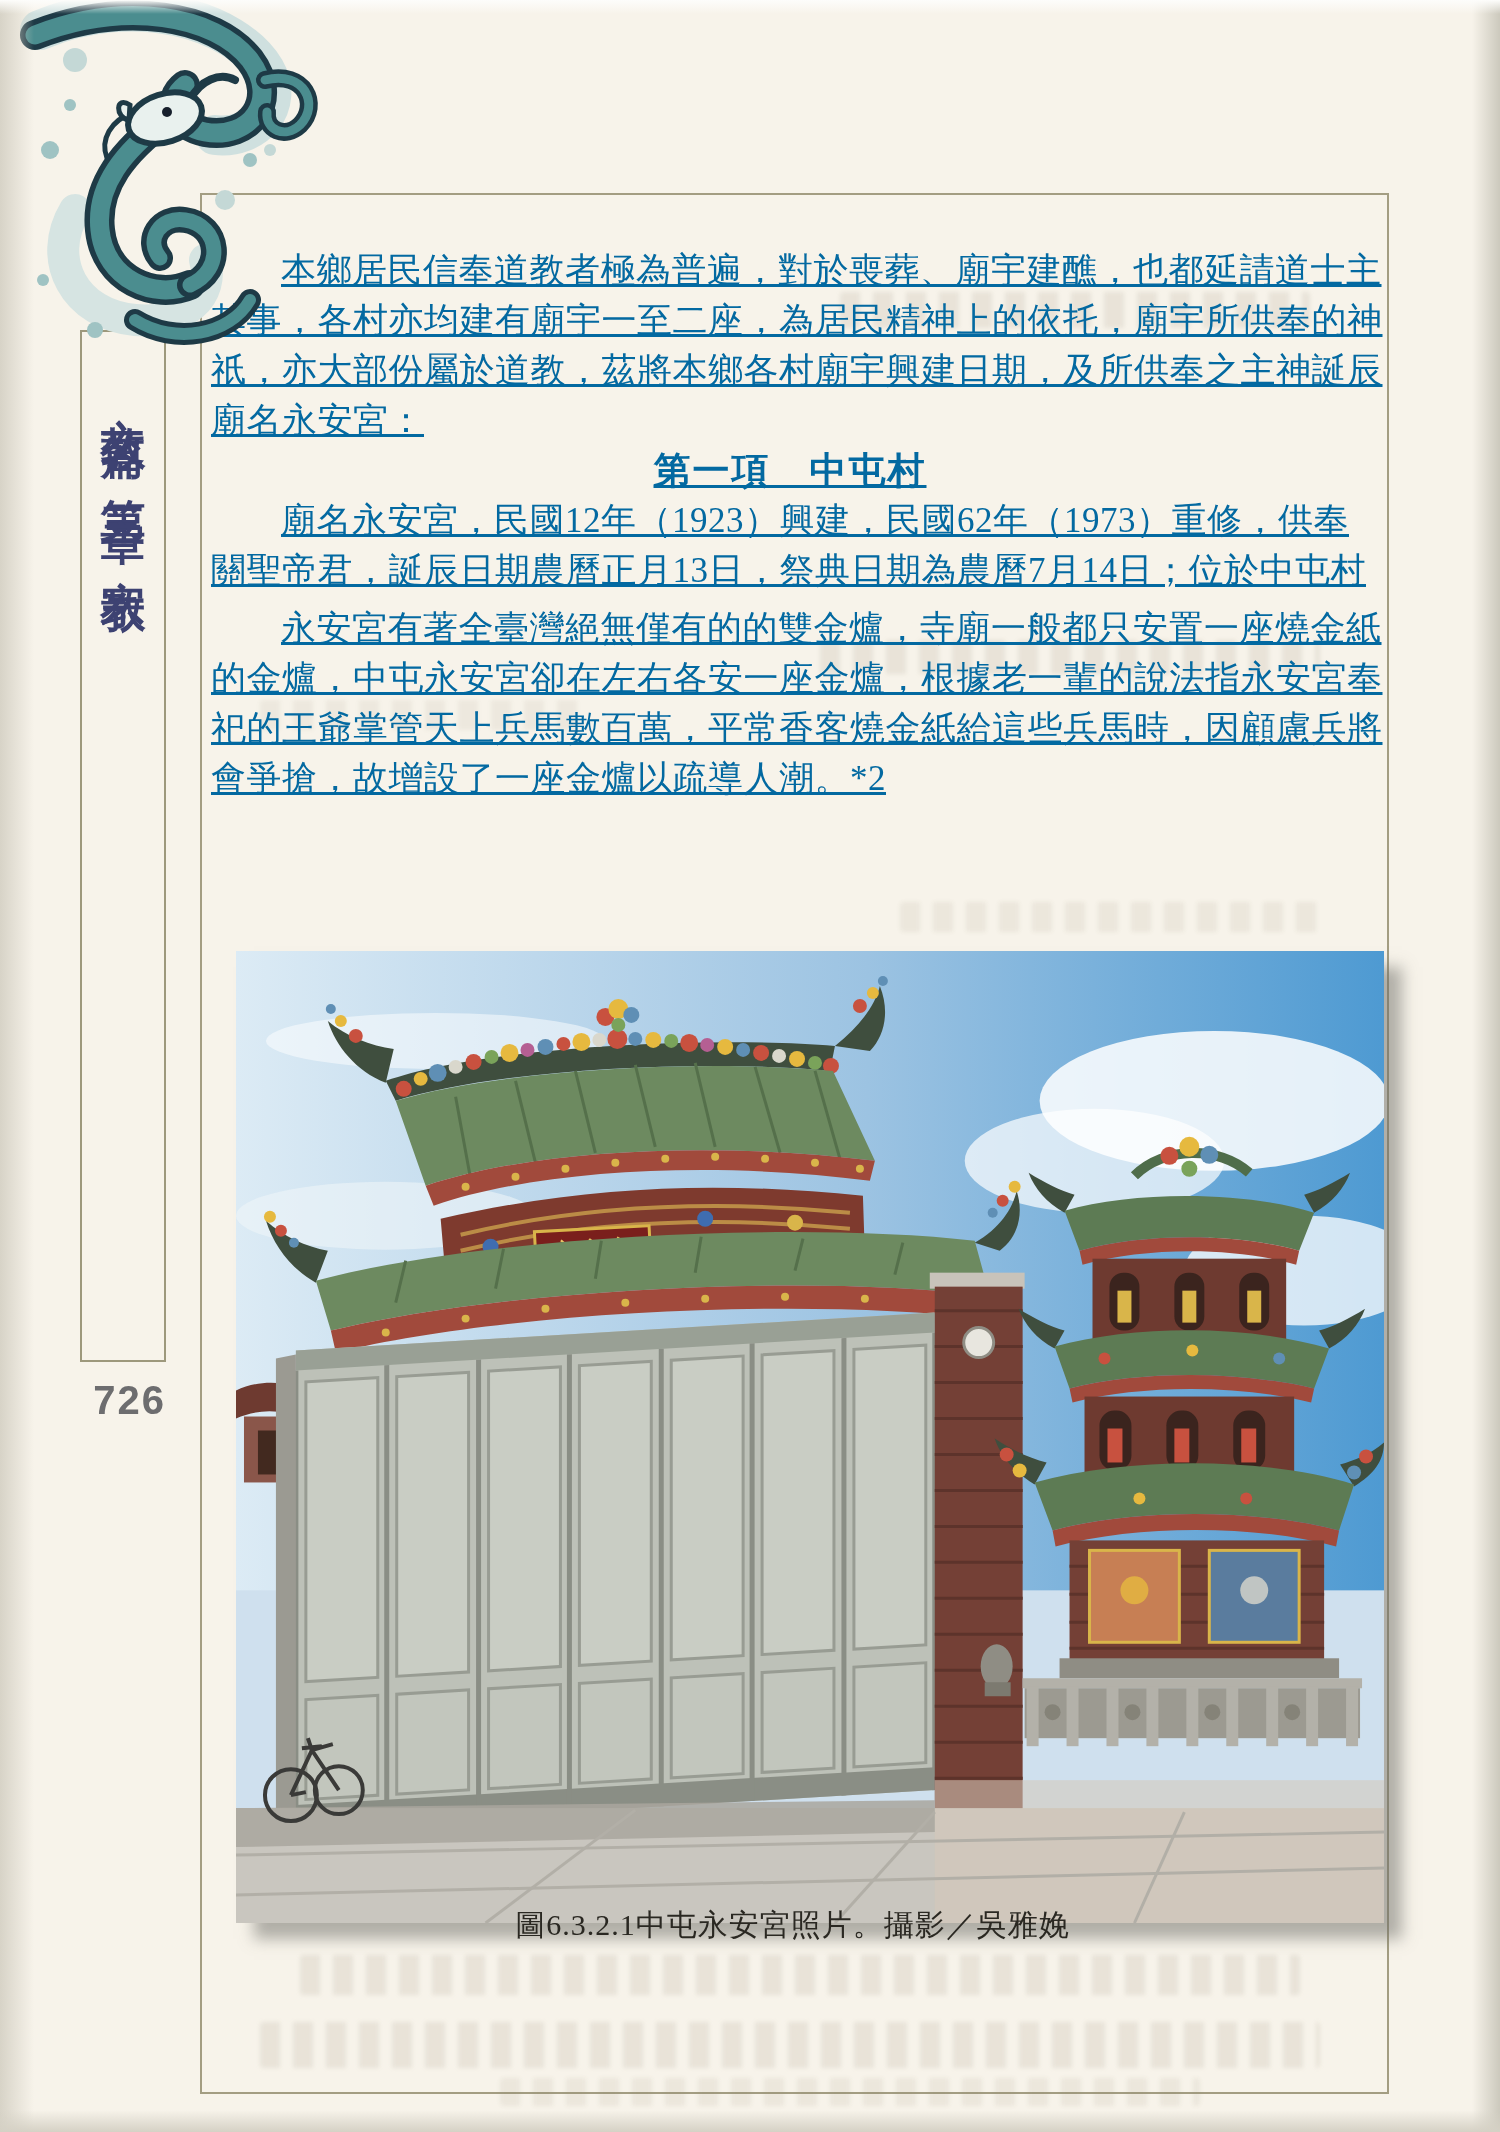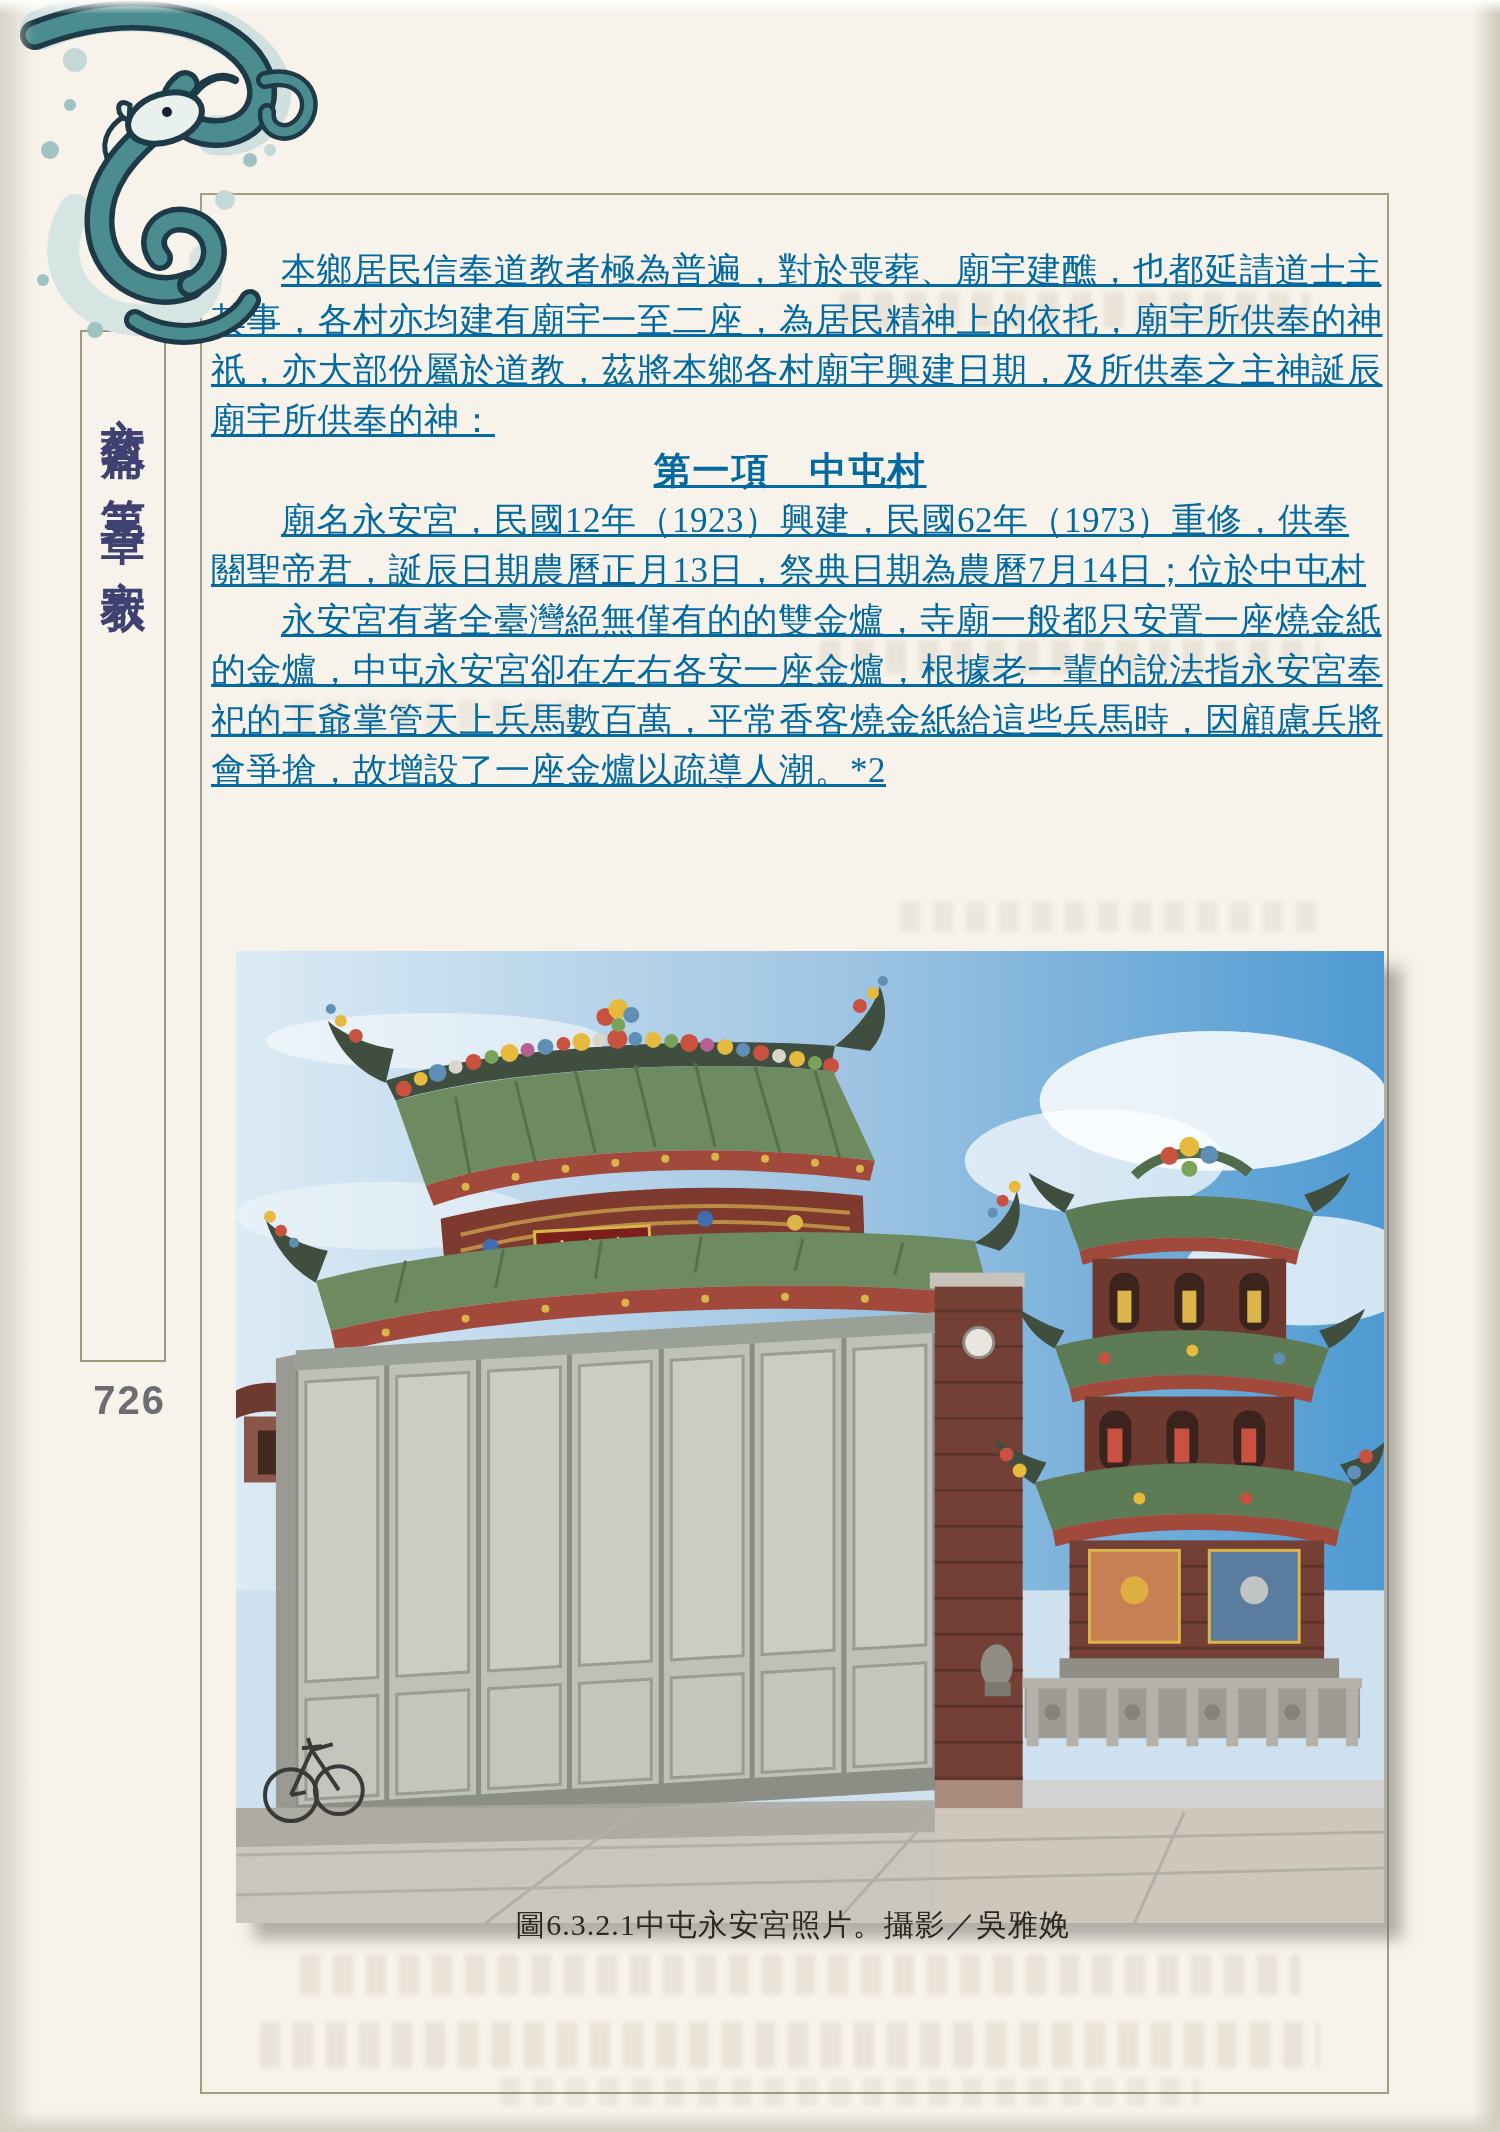--- a/index.html
+++ b/index.html
@@ -25,21 +25,21 @@
     font-family:"Liberation Sans","DejaVu Sans",sans-serif;font-weight:bold;font-size:40px;
     color:#6d6d6f;letter-spacing:2px;z-index:2;}
 
   .dragon{position:absolute;left:15px;top:0;width:330px;height:350px;z-index:4;}
 
   .body-text{position:absolute;left:211px;top:246px;width:1158px;z-index:3;
     font-size:35px;line-height:50px;color:#0369a1;letter-spacing:.5px;text-decoration:underline;}
   .line{white-space:nowrap;}
   .indent{text-indent:70px;}
   .section-heading{text-align:center;font-weight:bold;font-size:37px;margin-bottom:0;letter-spacing:2px;}
-  .pgap{margin-top:0;}
+  .pgap{margin-top:8px;}
 
   .photo{position:absolute;left:236px;top:951px;width:1148px;height:972px;z-index:5;
     box-shadow:18px 16px 14px rgba(108,108,102,.5);background:#cfe0ee;}
   .photo svg{display:block;width:100%;height:100%;}
 
   .figure-caption-row{position:absolute;left:200px;top:1905px;width:1185px;z-index:6;
     display:flex;justify-content:center;font-size:30px;color:#2a2822;letter-spacing:1px;}
 
   .ghost{position:absolute;z-index:0;filter:blur(2px);
     background:repeating-linear-gradient(90deg,rgba(138,126,104,.13) 0 20px,rgba(138,126,104,0) 20px 33px);
@@ -99,21 +99,21 @@
           <circle cx="210" cy="200" r="10"></circle>
           <circle cx="255" cy="150" r="6"></circle>
       </g>
     </svg>
   </div>
 
   <div class="body-text">
     <div class="line indent">本鄉居民信奉道教者極為普遍，對於喪葬、廟宇建醮，也都延請道士主</div>
     <div class="line">其事，各村亦均建有廟宇一至二座，為居民精神上的依托，廟宇所供奉的神</div>
     <div class="line">祇，亦大部份屬於道教，茲將本鄉各村廟宇興建日期，及所供奉之主神誕辰</div>
-    <div class="line">廟宇所供奉的神：</div>
+    <div class="line">廟名永安宮：</div>
     <div class="line section-heading">第一項　中屯村</div>
     <div class="line indent">廟名永安宮，民國12年（1923）興建，民國62年（1973）重修，供奉</div>
     <div class="line">關聖帝君，誕辰日期農曆正月13日，祭典日期為農曆7月14日；位於中屯村</div>
     <div class="line indent pgap">永安宮有著全臺灣絕無僅有的的雙金爐，寺廟一般都只安置一座燒金紙</div>
     <div class="line">的金爐，中屯永安宮卻在左右各安一座金爐，根據老一輩的說法指永安宮奉</div>
     <div class="line">祀的王爺掌管天上兵馬數百萬，平常香客燒金紙給這些兵馬時，因顧慮兵將</div>
     <div class="line">會爭搶，故增設了一座金爐以疏導人潮。*2</div>
   </div>
 
   <div class="photo">

